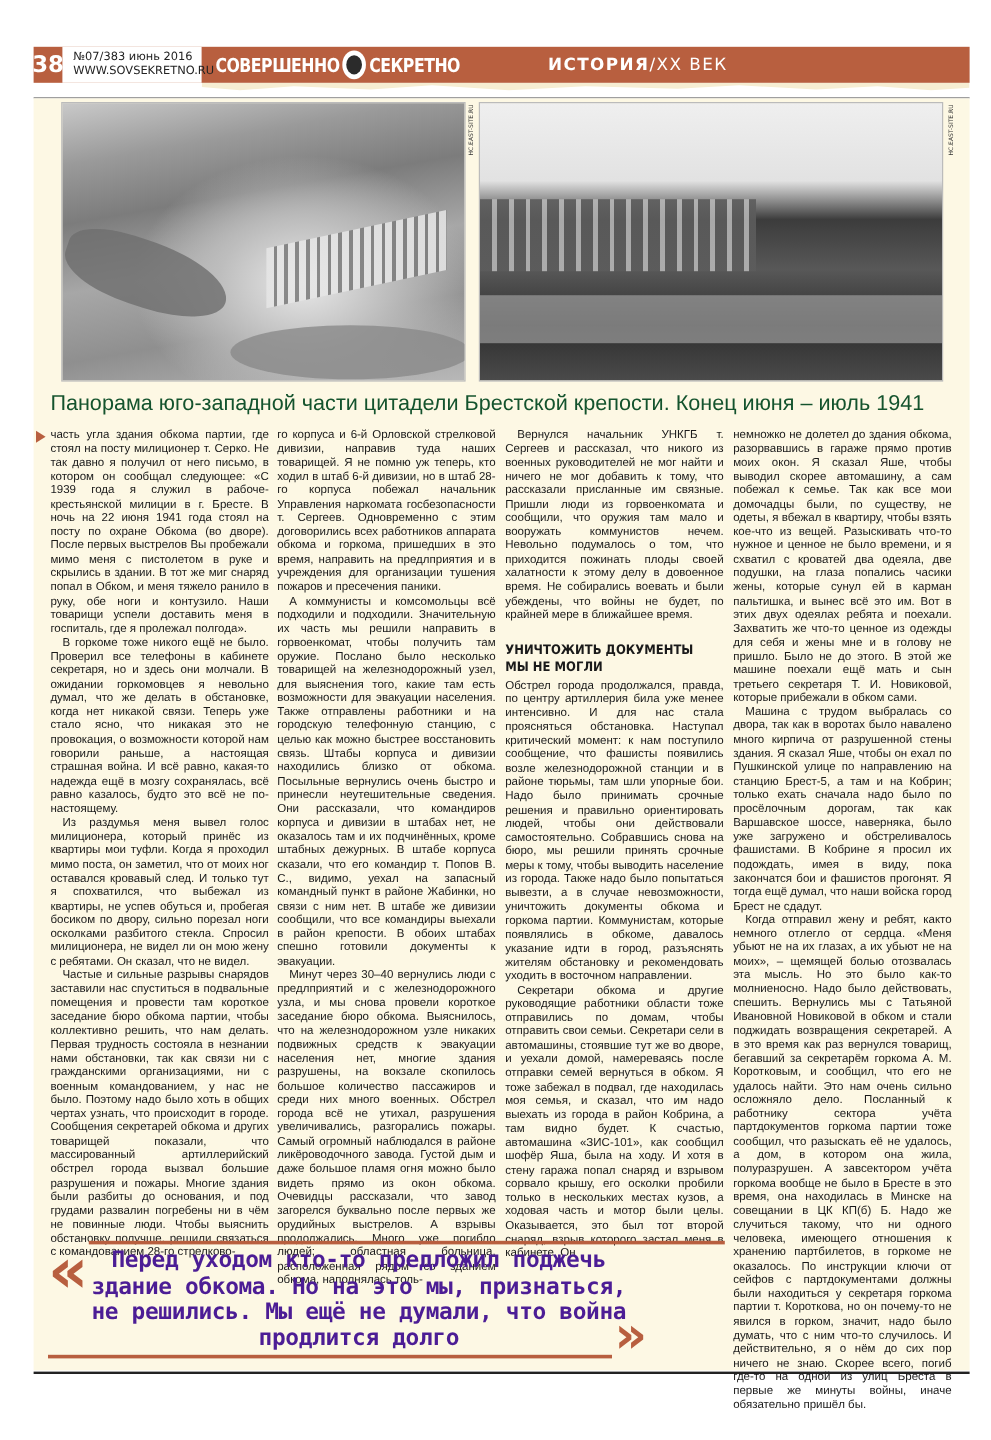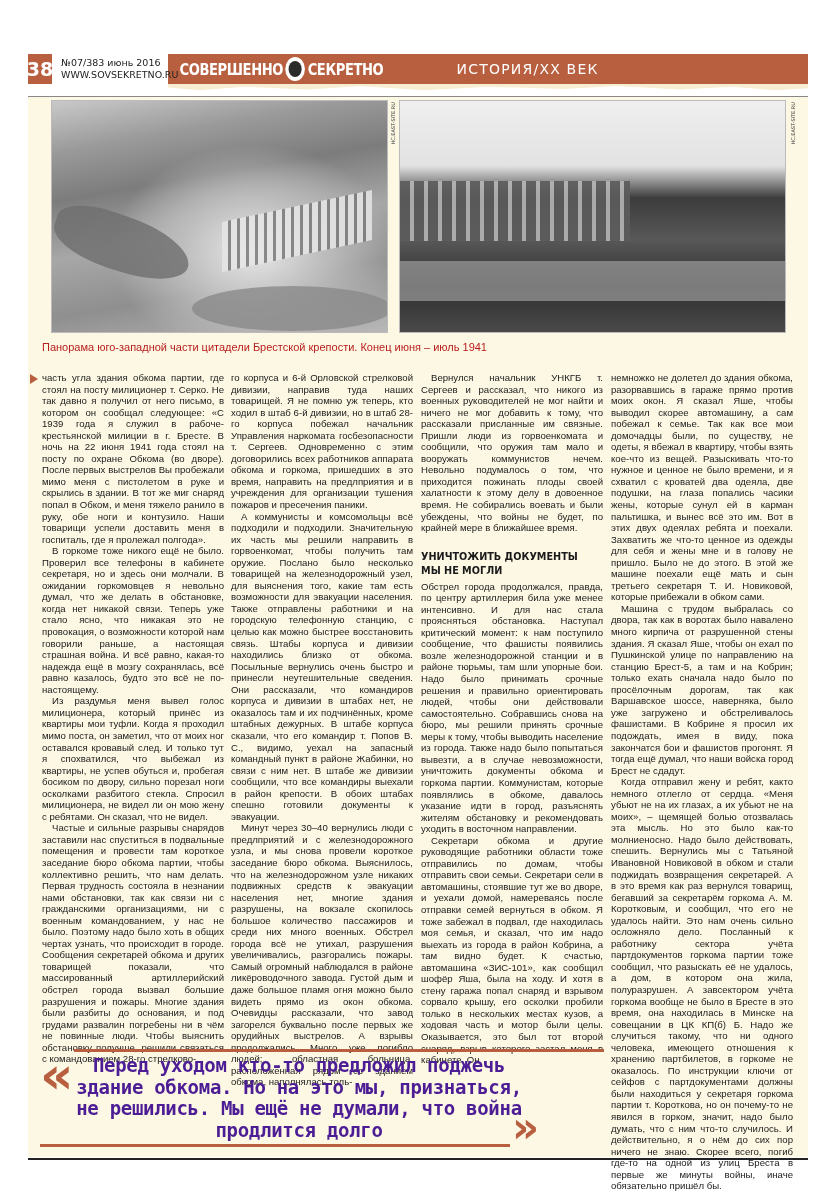--- a/index.html
+++ b/index.html
@@ -1,29 +1,29 @@
 <!DOCTYPE html>
 <html><head>
 <meta charset="utf-8">
 <style>
   * { box-sizing: border-box; margin: 0; padding: 0; }
   html, body { width: 826px; height: 1200px; background: #ffffff; overflow: hidden; }
   body { font-family: "Liberation Sans", sans-serif; color: #1a1a1a; position: relative; }
 
-  .page { position: absolute; left: 28px; top: 54px; width: 780px; height: 1135px; }
+  .page { position: absolute; left: 28px; top: 39px; width: 780px; height: 1135px; }
 
   
   .hdr { position: absolute; left: 0; top: 0; width: 780px; height: 30px; background: #b85f3f; display: flex; align-items: center; }
   .hdr-num { width: 24px; height: 30px; color: #fff; font-weight: bold; font-size: 19px; display: flex; align-items: center; justify-content: center; font-family: "DejaVu Sans", sans-serif; }
   .hdr-issue { width: 116px; height: 30px; background: #fff; padding: 3px 0 0 9px; font-size: 9.5px; line-height: 12px; color: #222; font-family: "DejaVu Sans", sans-serif; }
   .hdr-logo { display: flex; align-items: center; padding-left: 14px; color: #fff; font-weight: bold; font-size: 16px; letter-spacing: -0.5px; font-family: "DejaVu Sans", sans-serif; transform: scaleX(0.82); transform-origin: left center; }
   .logo-emblem { width: 24px; height: 24px; border-radius: 50%; background: #fff; margin: 0 3px; display: inline-flex; align-items: center; justify-content: center; }
   .logo-emblem span { width: 16px; height: 16px; border-radius: 50%; background: #2b2b2b; display: block; }
   .hdr-section { margin-left: 26px; color: #fff; font-size: 14px; letter-spacing: 1.2px; font-family: "DejaVu Sans", sans-serif; }
-  .hdr-section b { font-weight: normal; }
+  .hdr-section b { font-weight: bold; }
   .hdr-torn { position: absolute; left: 140px; top: 30px; width: 640px; height: 7px; background: #f6edd2; clip-path: polygon(0 0,100% 0,100% 60%,95% 90%,88% 40%,80% 80%,70% 30%,62% 70%,50% 40%,40% 90%,30% 30%,22% 80%,12% 40%,5% 90%,0 50%); }
   .hdr-line { position: absolute; left: 0; top: 42px; width: 780px; height: 1px; background: #888; }
 
   
   .cream { position: absolute; left: 0; top: 43px; width: 780px; height: 1060px; background: #fdf8e4; }
 
   
   .photo { position: absolute; overflow: hidden; border: 1px solid #bbb; }
   .photo1 { left: 23px; top: 46px; width: 337px; height: 233px;
     background:
@@ -33,21 +33,21 @@
   .photo1 .water2 { position:absolute; left:140px; top:185px; width:200px; height:45px; background:#8a8a8a; border-radius:50%; opacity:.8; }
   .photo1 .ruins { position:absolute; left:170px; top:105px; width:150px; height:50px; background: repeating-linear-gradient(90deg,#e6e6e6 0 6px,#7a7a7a 6px 9px); transform: skewY(-12deg); opacity:.85; }
   .photo2 { left: 371px; top: 46px; width: 387px; height: 233px;
     background: linear-gradient(180deg, #efefef 0%, #e2e2e2 28%, #3c3c3c 42%, #585858 60%, #2e2e2e 80%, #4a4a4a 100%); }
   .photo2 .bldg { position:absolute; left:0; top:80px; width:230px; height:60px; background: repeating-linear-gradient(90deg,#5c5c5c 0 10px,#b5b5b5 10px 14px); opacity:.9; }
   .photo2 .water { position:absolute; left:0; top:160px; width:387px; height:40px; background:#9c9c9c; opacity:.7; }
   .credit { position: absolute; font-size: 5px; color: #333; writing-mode: vertical-rl; transform: rotate(180deg); font-family: "DejaVu Sans", sans-serif; }
   .credit1 { left: 362px; top: 48px; }
   .credit2 { left: 762px; top: 48px; }
 
-  .caption { position: absolute; left: 14px; top: 287px; font-size: 11px; color: #b91c1c; font-family: "Liberation Sans", sans-serif; }
+  .caption { position: absolute; left: 14px; top: 287px; font-size: 18px; color: #14532d; font-family: "Liberation Sans", sans-serif; }
 
   
   .col { position: absolute; top: 318px; width: 182px; font-size: 9.6px; line-height: 11.55px; text-align: justify; color: #1a1a1a; font-family: "Liberation Sans", sans-serif; }
   .col p { text-indent: 10px; }
   .col p.noindent { text-indent: 0; }
   .col1 { left: 14px; }
   .col2 { left: 203px; }
   .col3 { left: 393px; }
   .col4 { left: 583px; }
   .col3 h3 { font-size: 11px; line-height: 14px; font-weight: bold; margin: 16px 0 3px 0; text-align: left; font-family: "DejaVu Sans", sans-serif; transform: scaleX(0.88); transform-origin: left; }

